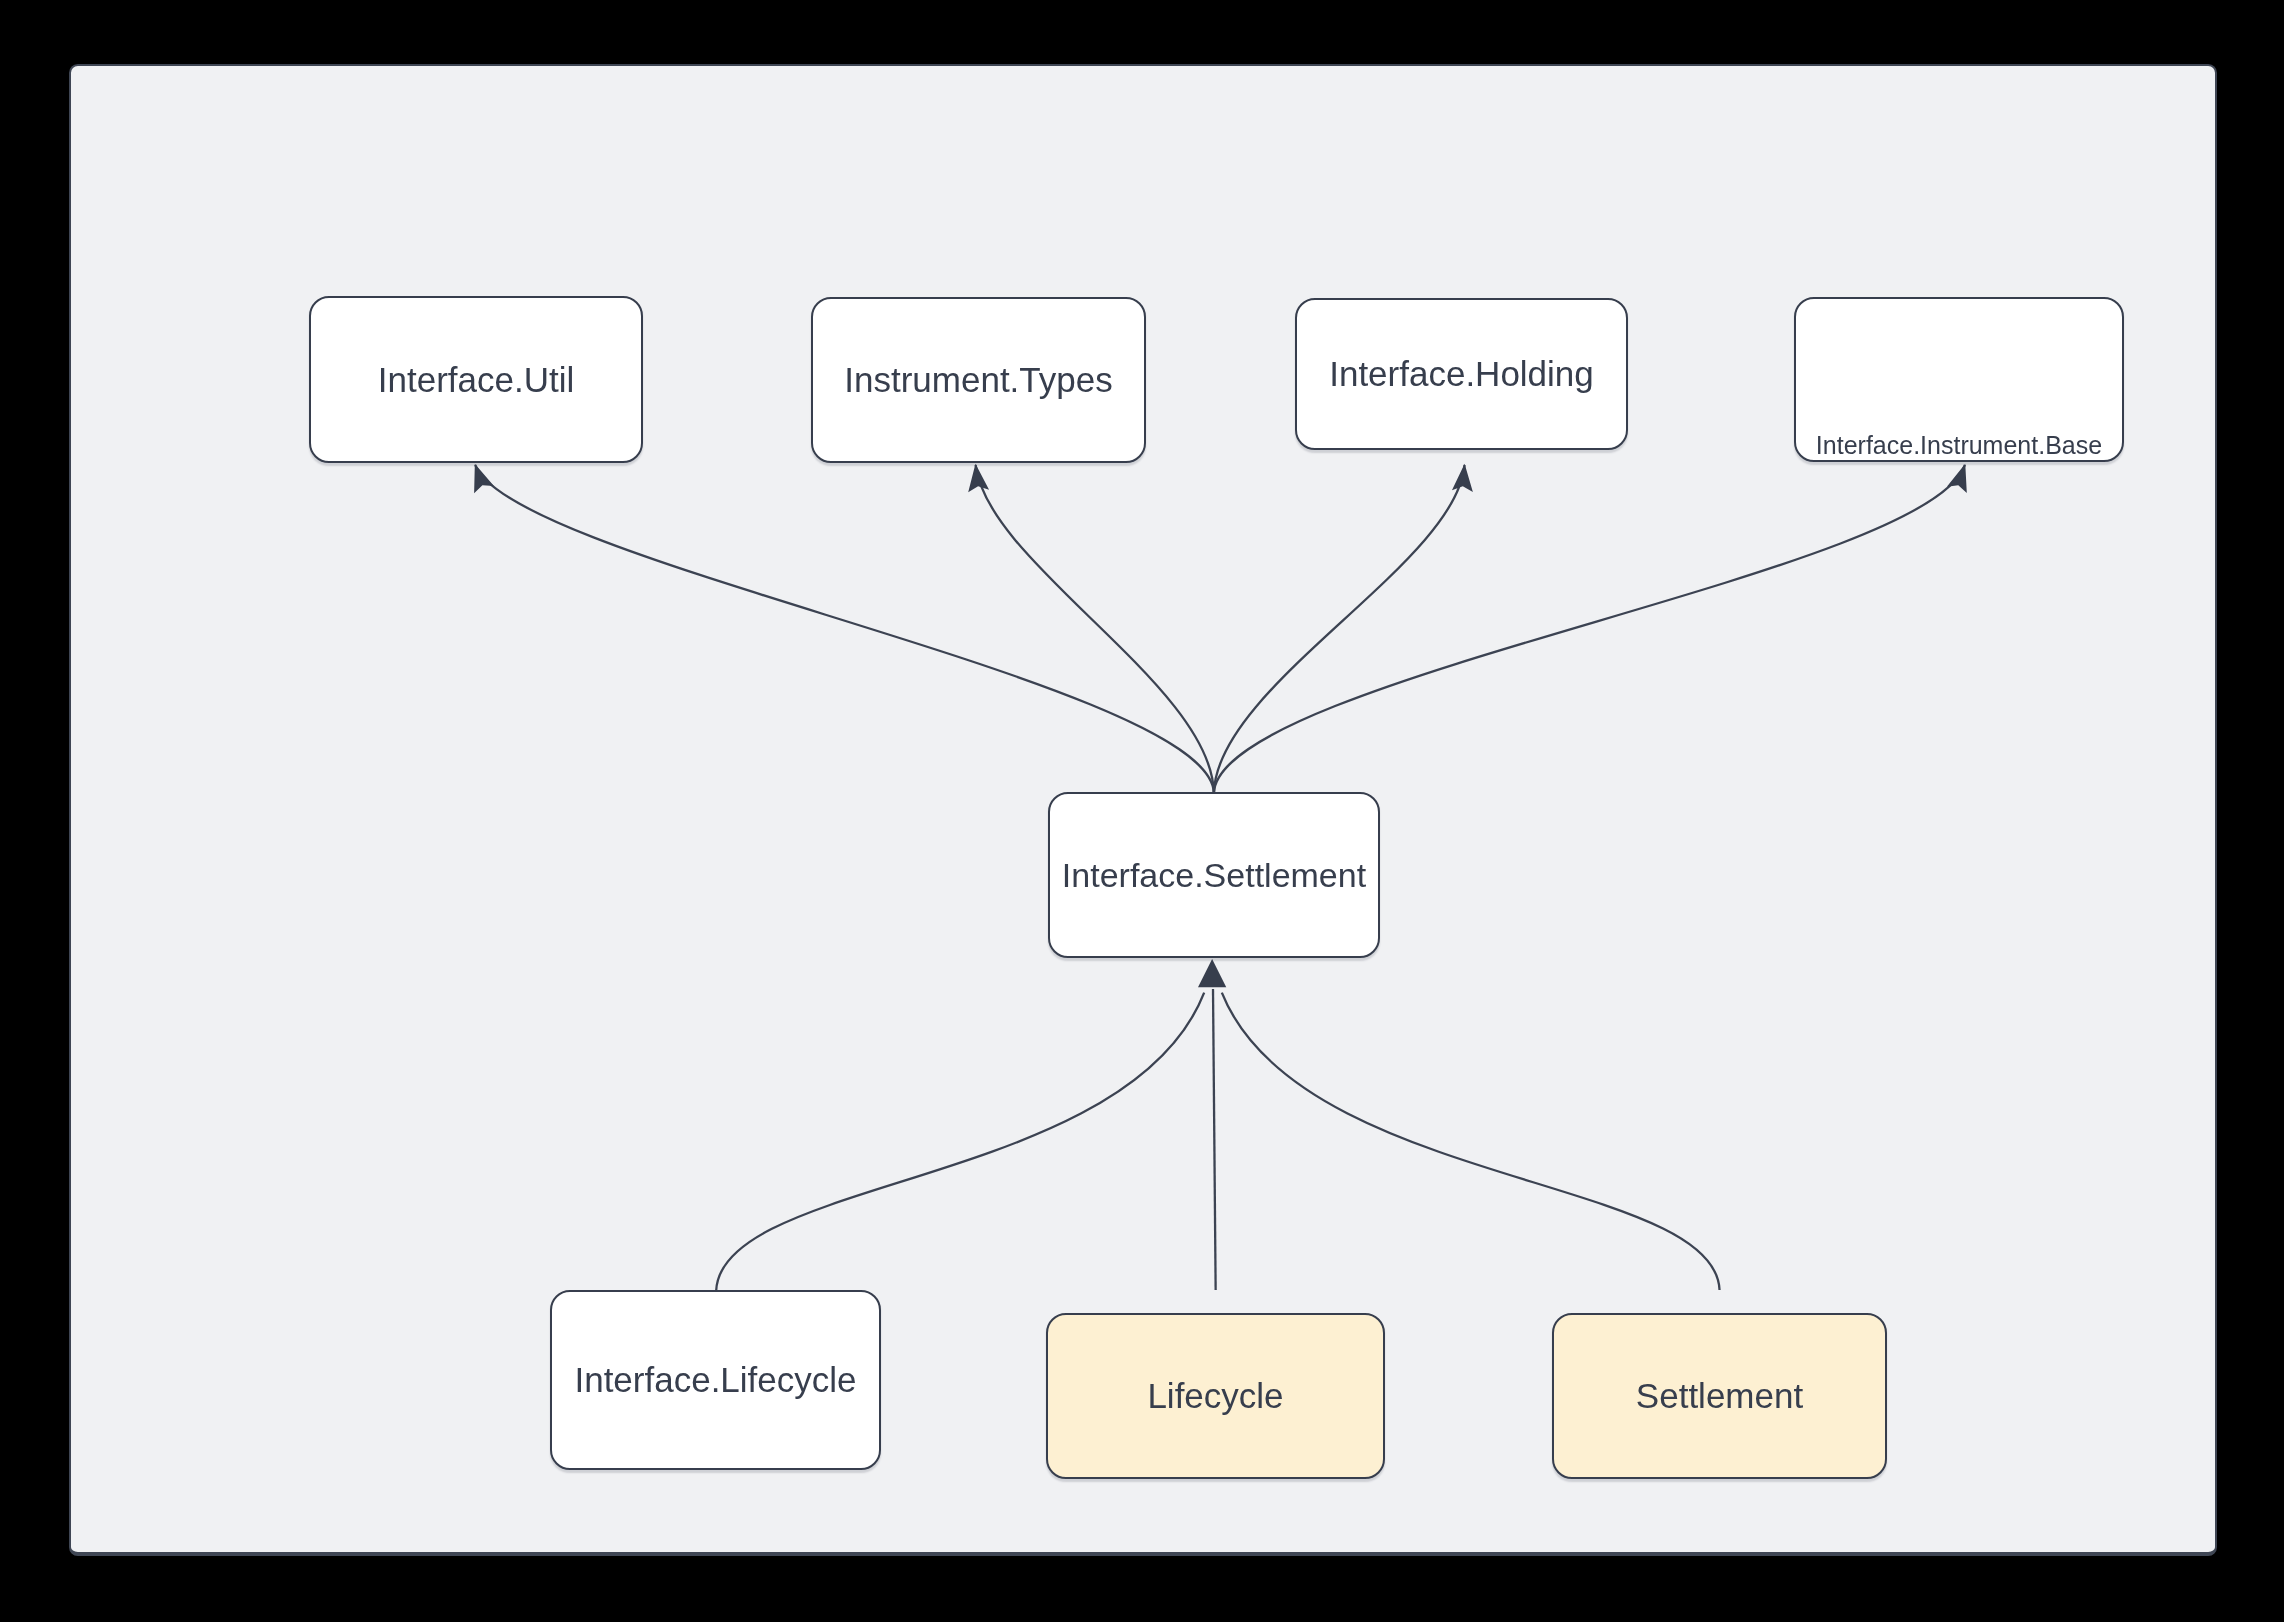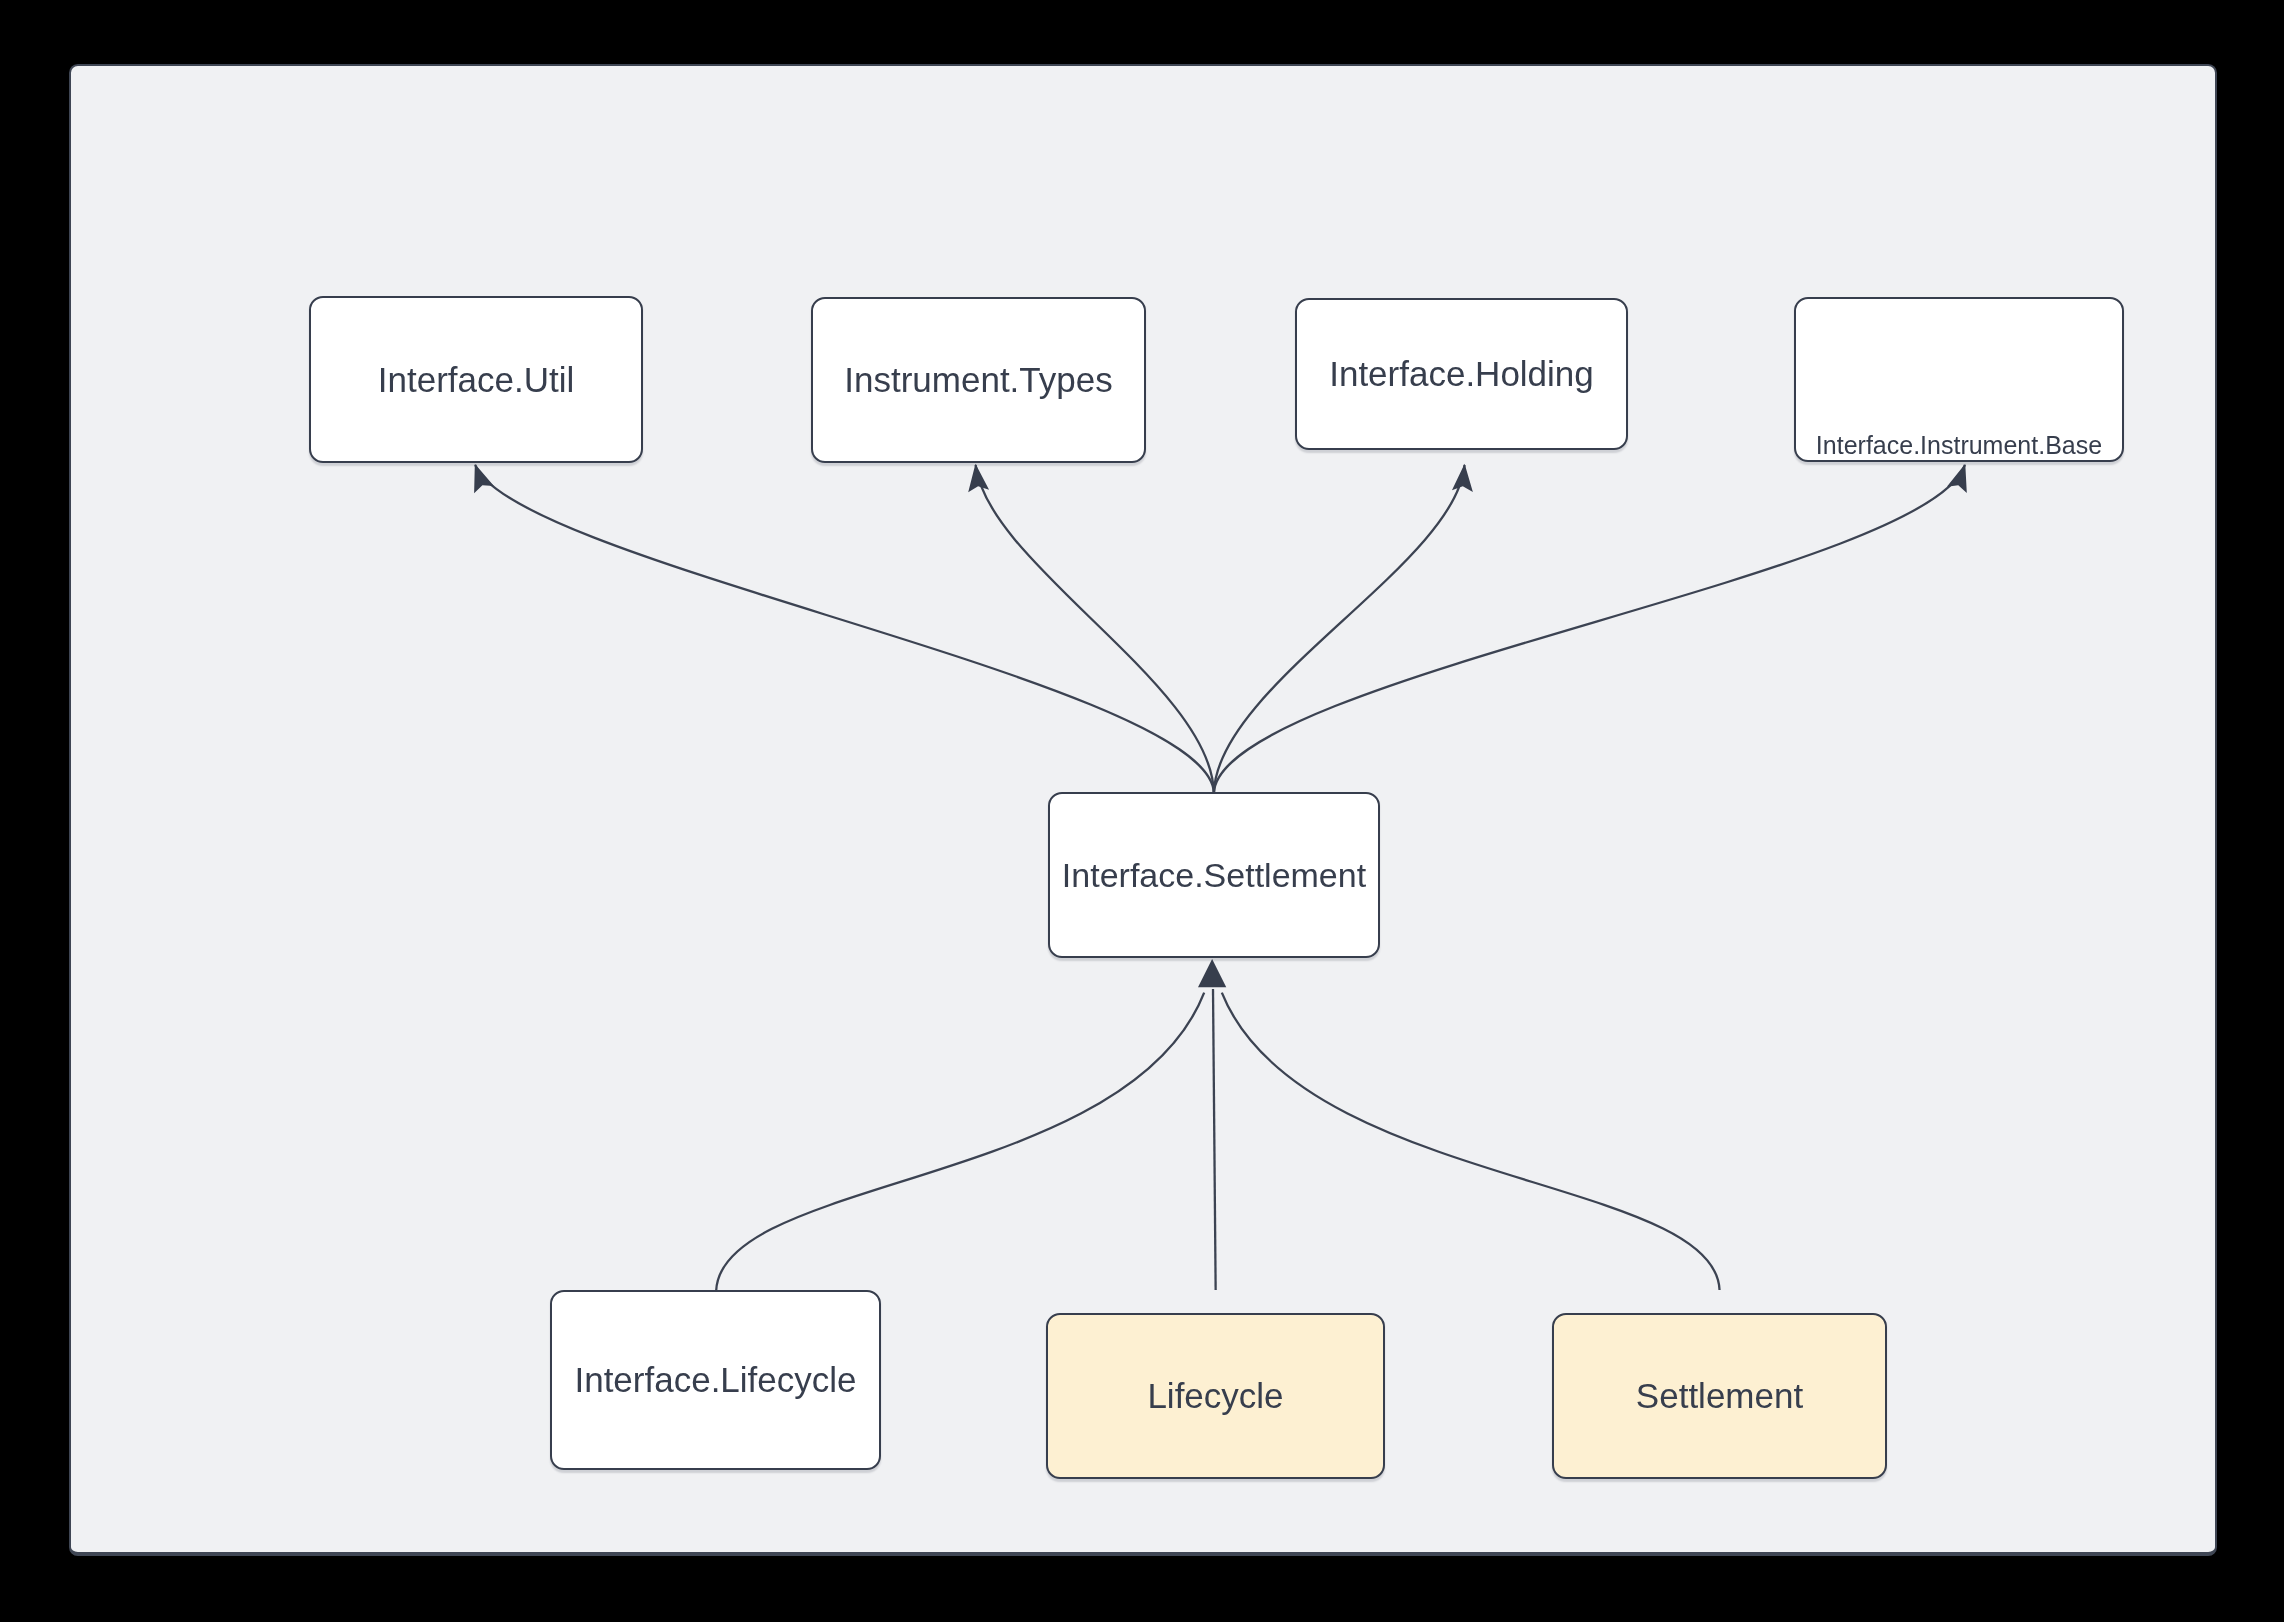--- a/index.html
+++ b/index.html
@@ -40,21 +40,21 @@
   }
   .arrowfill { fill: var(--ink, #373e4d); }
   .node {
     position: absolute;
     box-sizing: border-box;
     display: flex;
     align-items: center;
     justify-content: center;
     background: var(--node-fill, #ffffff);
     border: 2.2px solid var(--ink, #373e4d);
-    border-radius: 14px;
+    border-radius: 20px;
     box-shadow: 0 2.6px 1.8px rgba(55, 62, 77, 0.18);
     color: var(--ink, #373e4d);
     font-size: 35px;
     white-space: nowrap;
     cursor: default;
   }
   .node.variant-highlight { background: var(--highlight-fill, #fdf0d2); margin-top: 24px; }
   .node .node-label { display: block; }
 
   

